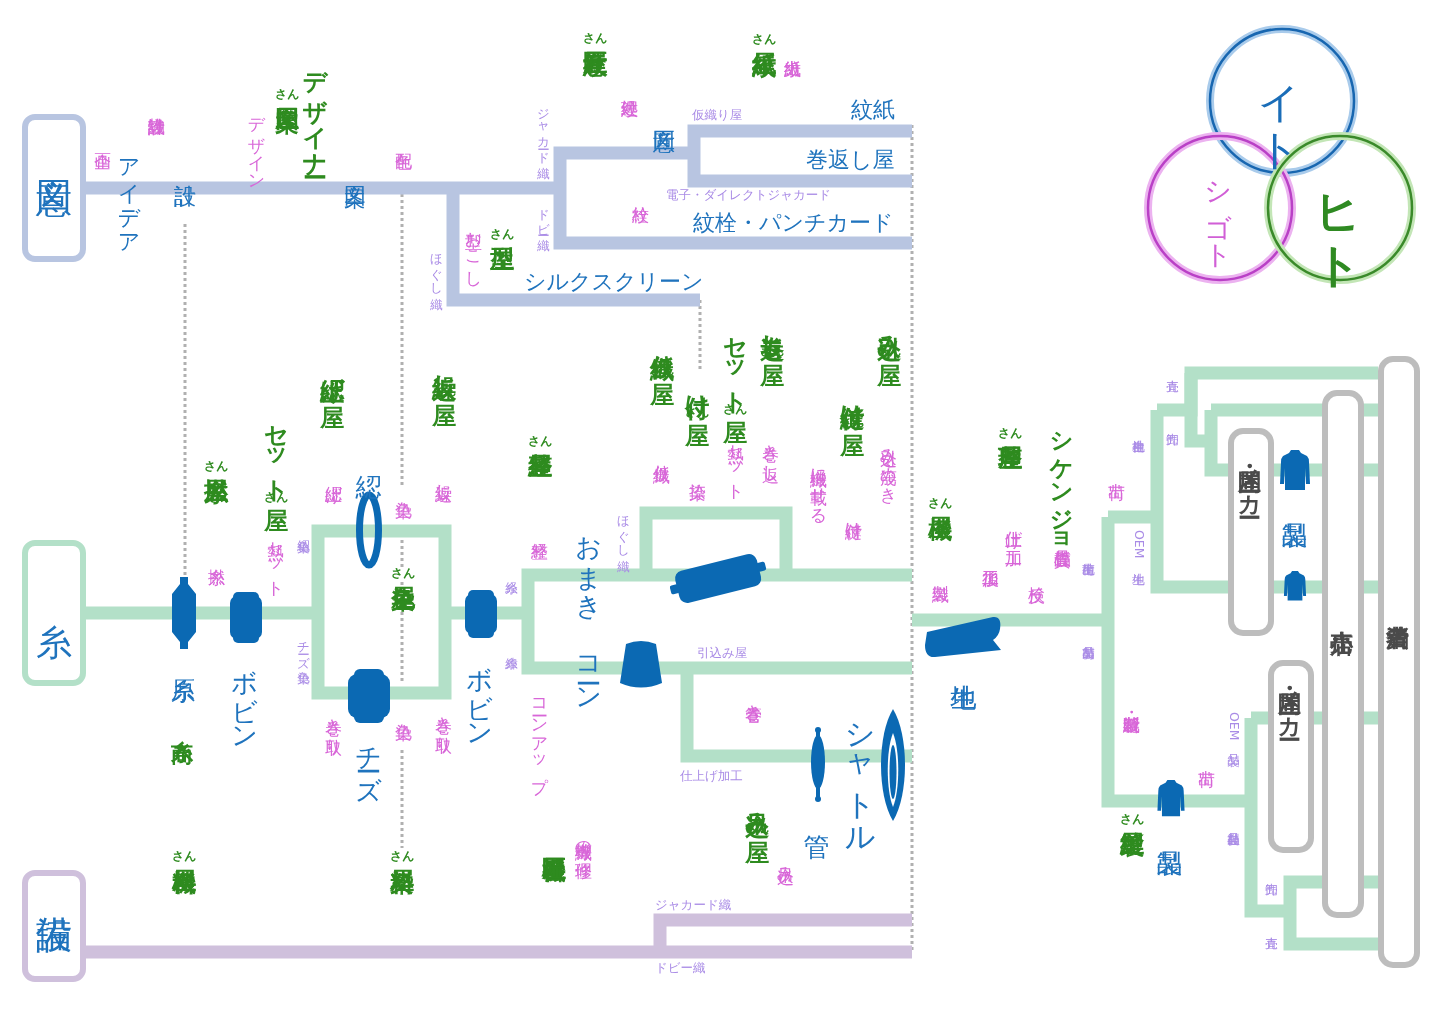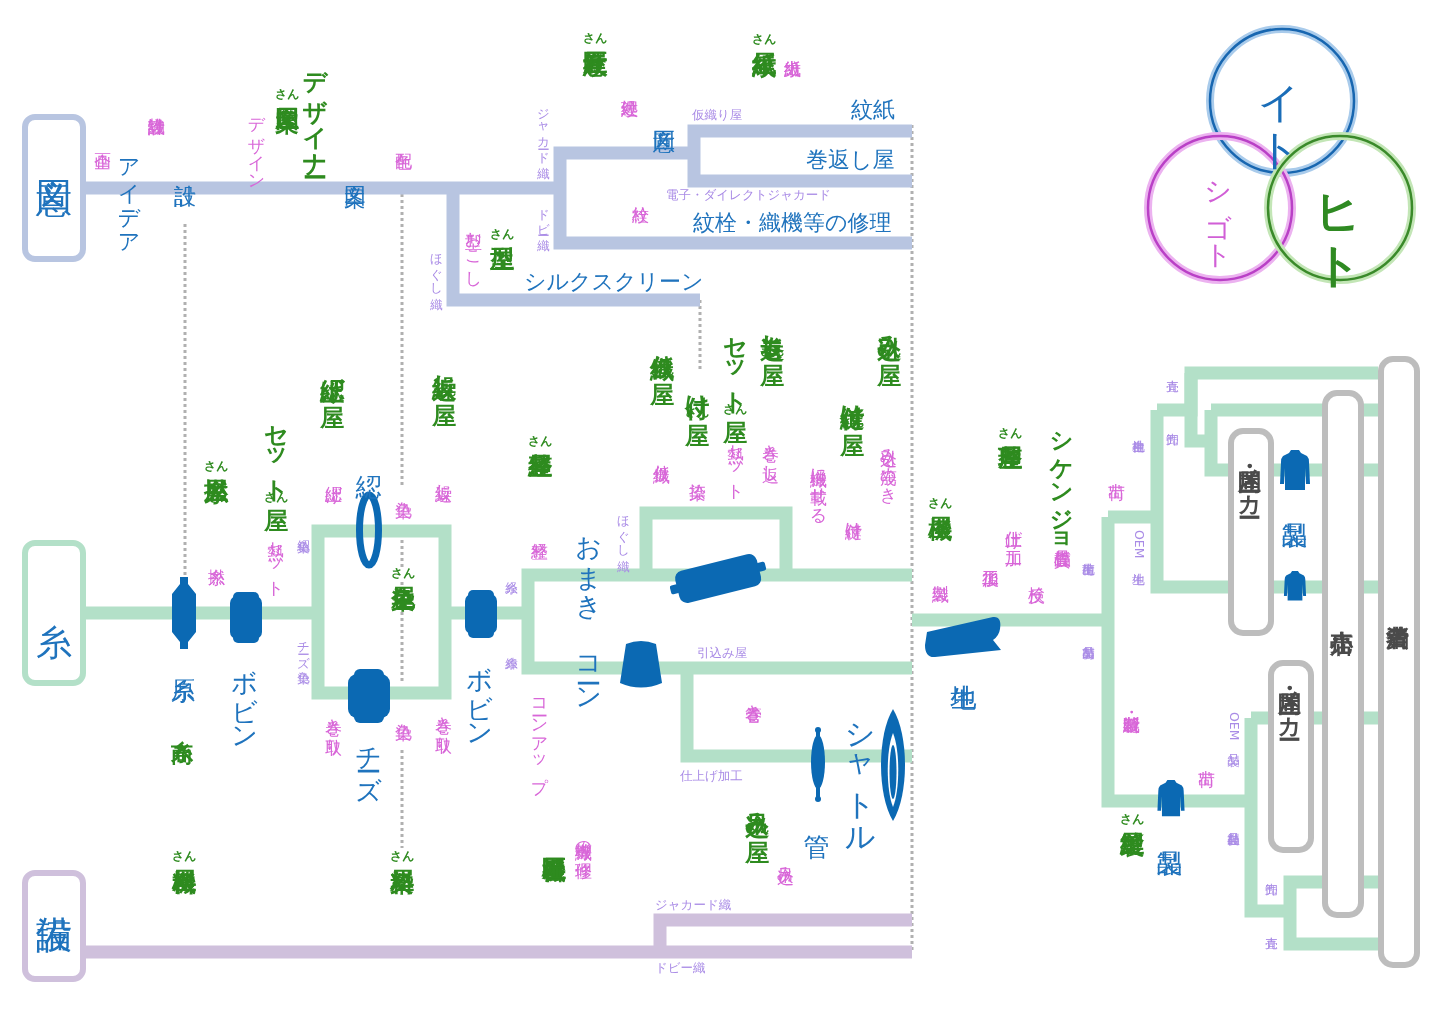--- a/index.html
+++ b/index.html
@@ -159,21 +159,21 @@
 <div class="t v role" style="left:583px;top:32px"><span>紋意匠屋</span><span class="san">さん</span></div>
 <div class="t v proc" style="left:621px;top:87px">紋処理</div>
 <div class="t v mat" style="left:653px;top:113px">意匠図</div>
 <div class="t v proc" style="left:632px;top:193px">紋栓</div>
 <div class="t h route" style="left:692px;top:109px">仮織り屋</div>
 <div class="t v role" style="left:752px;top:33px"><span>紋紙屋</span><span class="san">さん</span></div>
 <div class="t v proc" style="left:784px;top:47px">紋紙出力</div>
 <div class="t h mat" style="left:851px;top:99px">紋紙</div>
 <div class="t h mat" style="left:806px;top:149px">巻返し屋</div>
 <div class="t h route" style="left:666px;top:189px">電子・ダイレクトジャカード</div>
-<div class="t h mat" style="left:693px;top:212px">紋栓・織機等の修理</div>
+<div class="t h mat" style="left:693px;top:212px">紋栓・パンチカード</div>
 
 <div class="t v mat" style="left:171px;top:660px;font-size:24px">原糸</div>
 <div class="t v role sm" style="left:172px;top:723px"><span>糸商</span></div>
 <div class="t v role" style="left:204px;top:460px"><span>撚糸屋</span><span class="san">さん</span></div>
 <div class="t v proc" style="left:208px;top:555px">撚糸</div>
 <div class="t v mat md" style="left:232px;top:650px">ボビン</div>
 <div class="t v role" style="left:264px;top:408px"><span>セット屋</span><span class="san">さん</span></div>
 <div class="t v proc" style="left:267px;top:530px">熱セット</div>
 <div class="t v route" style="left:297px;top:530px">綛染色</div>
 <div class="t v route" style="left:297px;top:633px">チーズ染色</div>

